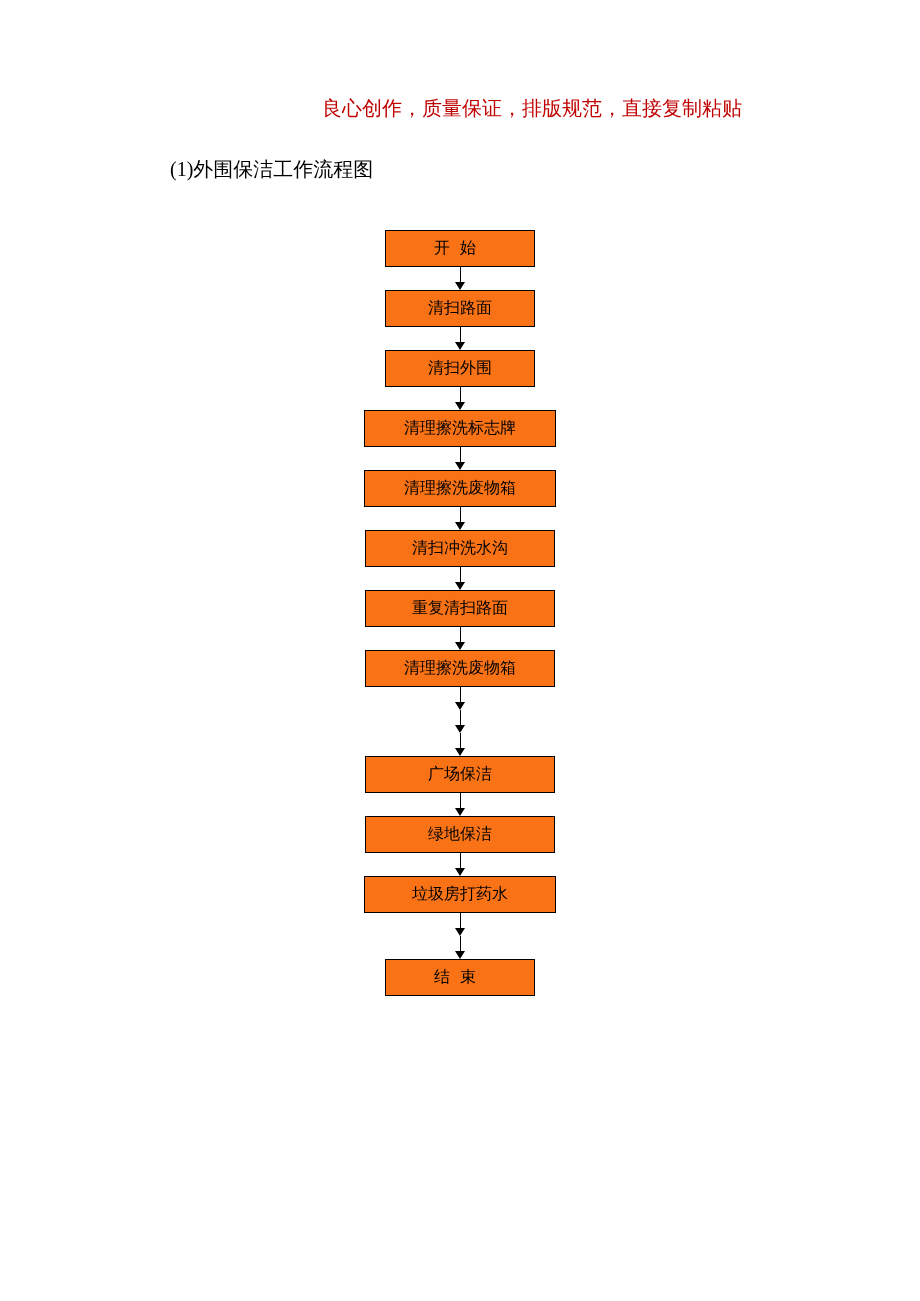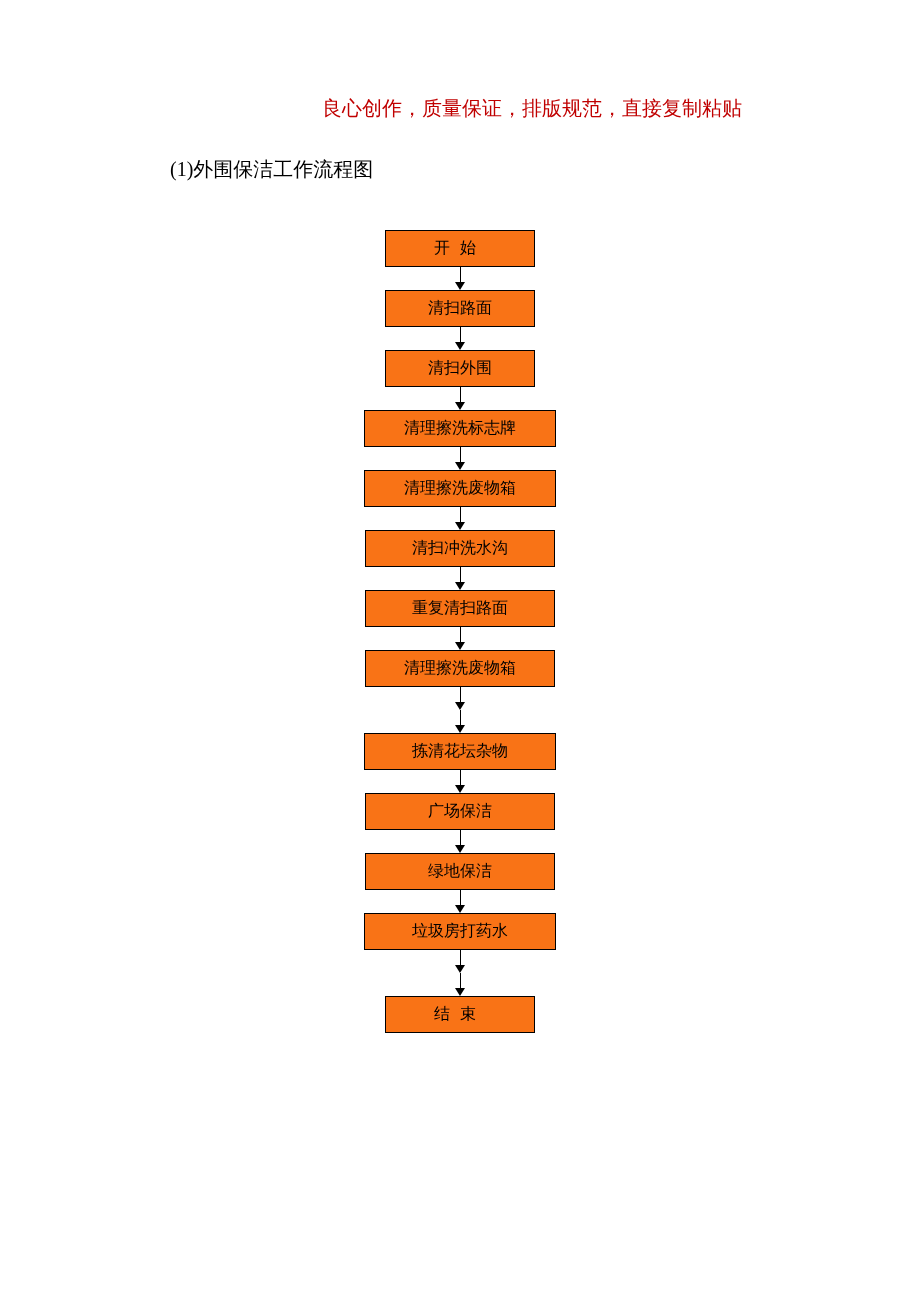--- a/index.html
+++ b/index.html
@@ -127,21 +127,20 @@
   <div class="arrow">
       <div class="arrow-line"></div>
       <div class="arrow-head"></div>
     </div>
 
   <div class="arrow">
       <div class="arrow-line"></div>
       <div class="arrow-head"></div>
     </div>
 
-  <div class="flow-box box-wider">拣清花坛杂物</div>
   <div class="arrow">
       <div class="arrow-line"></div>
       <div class="arrow-head"></div>
     </div>
 
   <div class="flow-box box-wide">广场保洁</div>
   <div class="arrow">
       <div class="arrow-line"></div>
       <div class="arrow-head"></div>
     </div>

